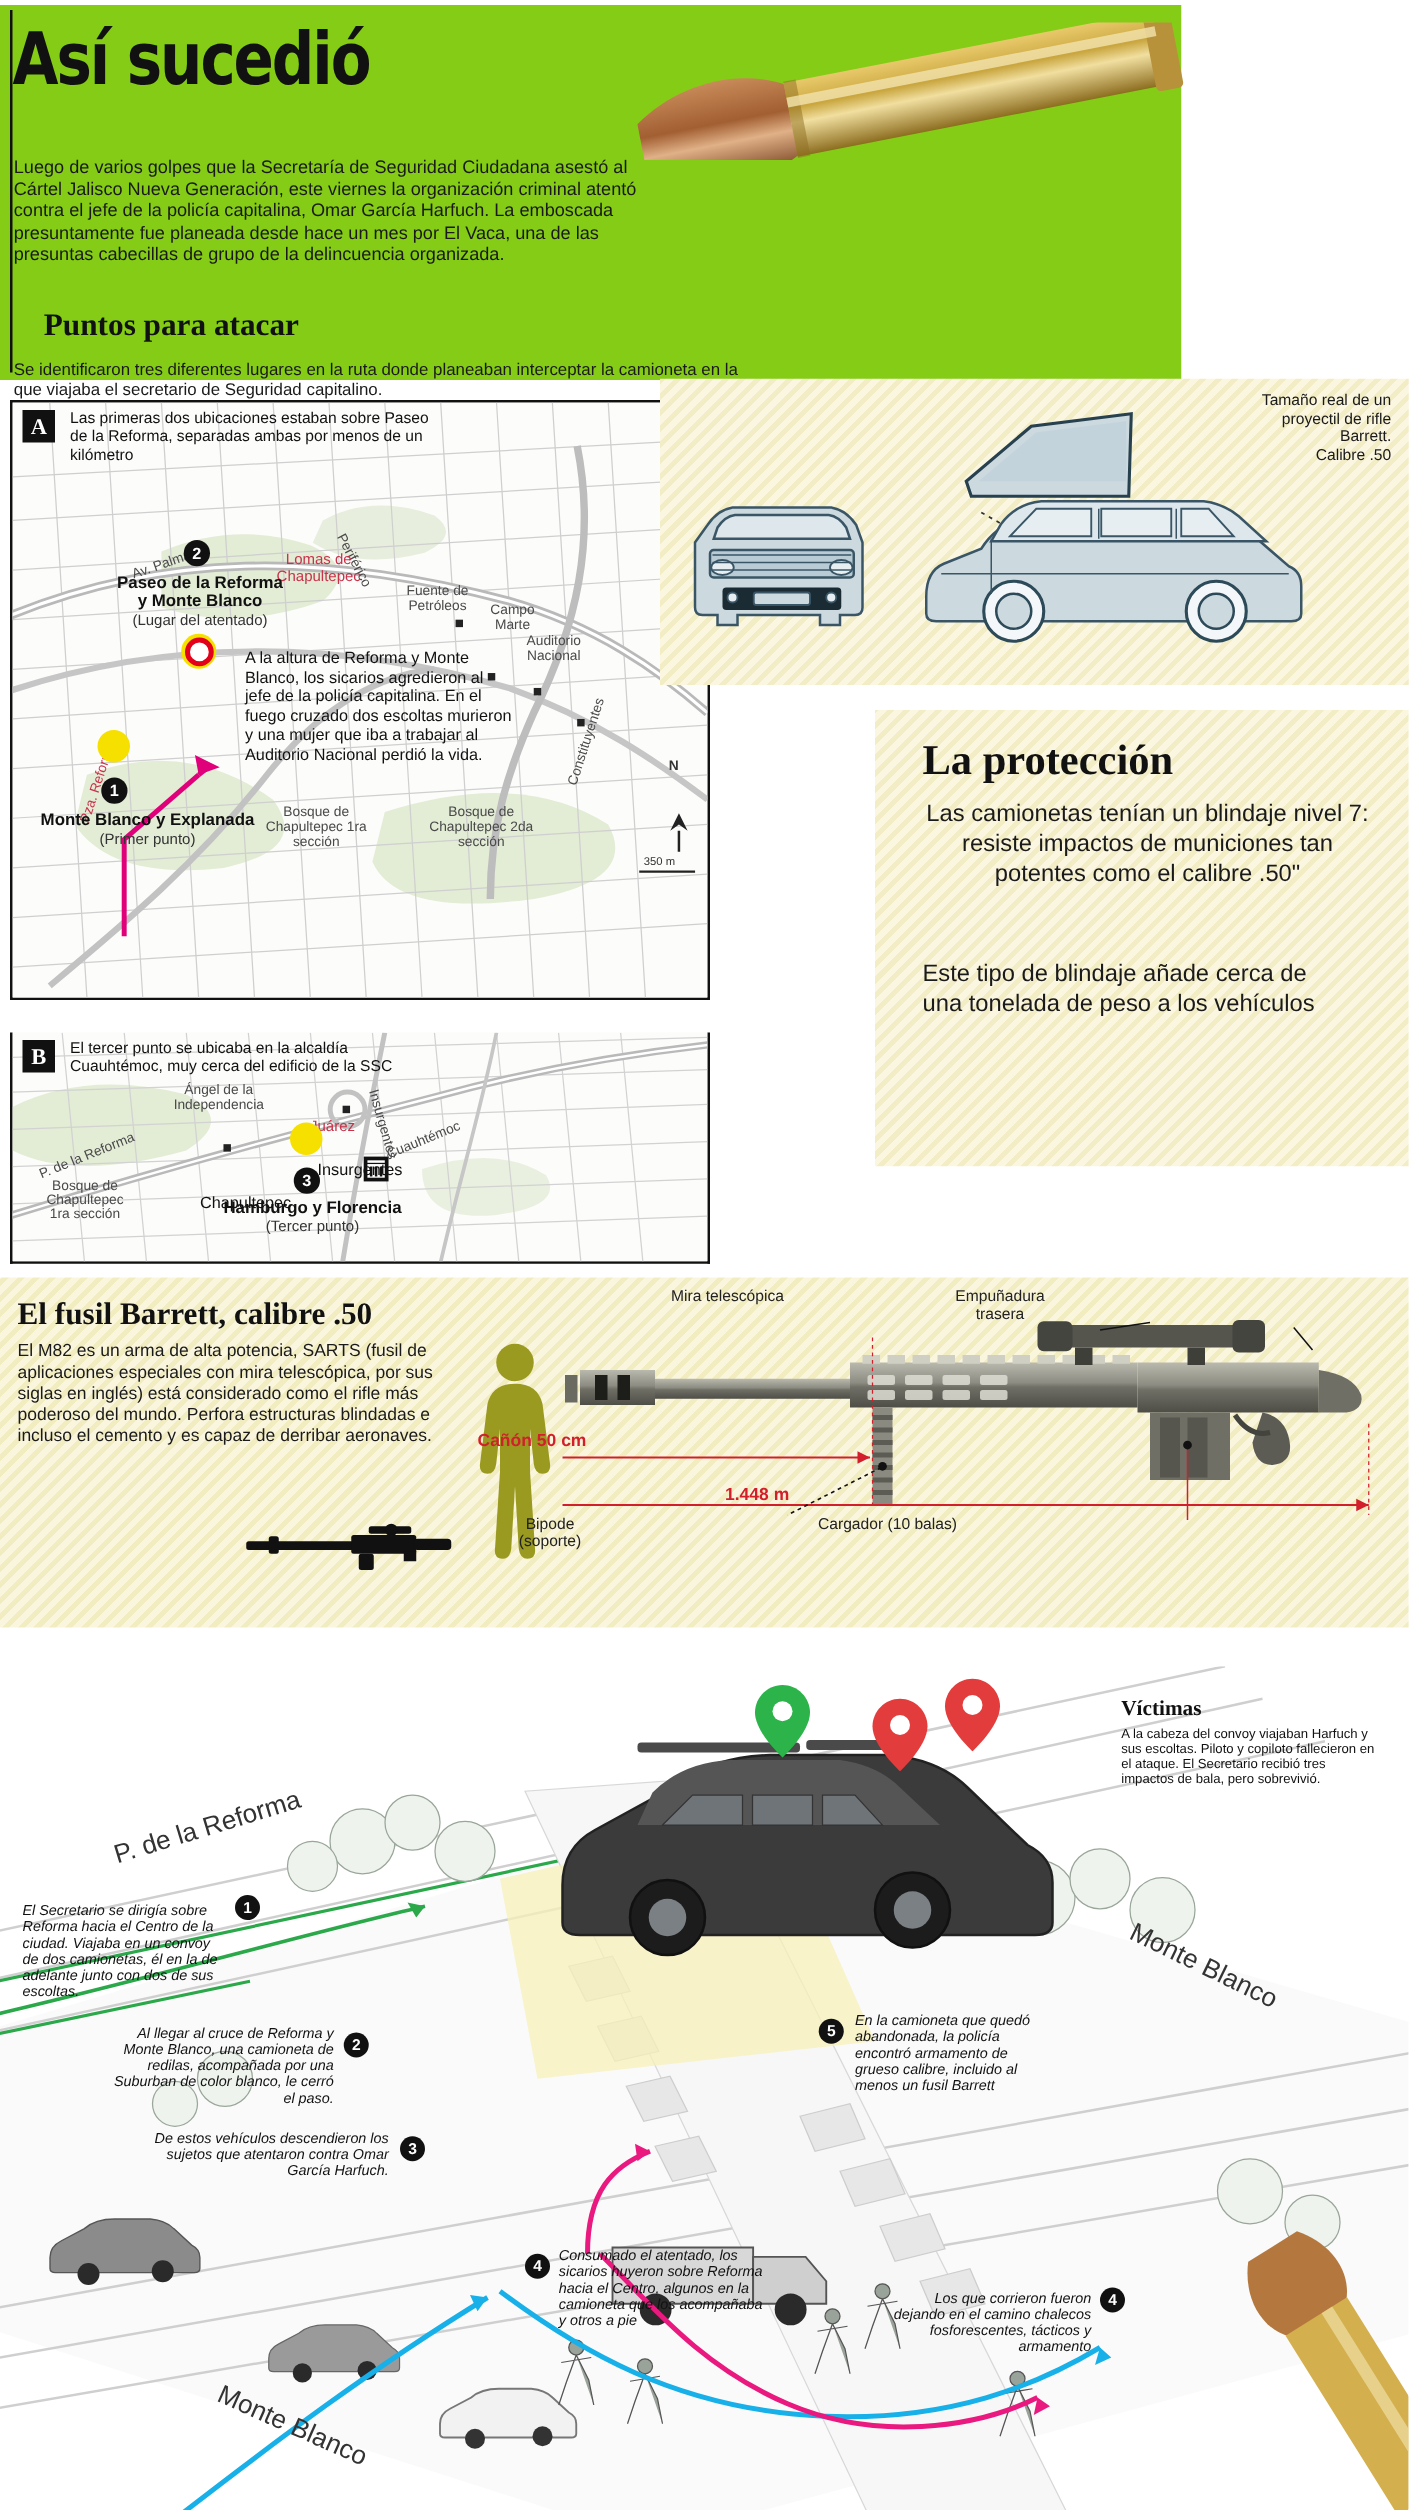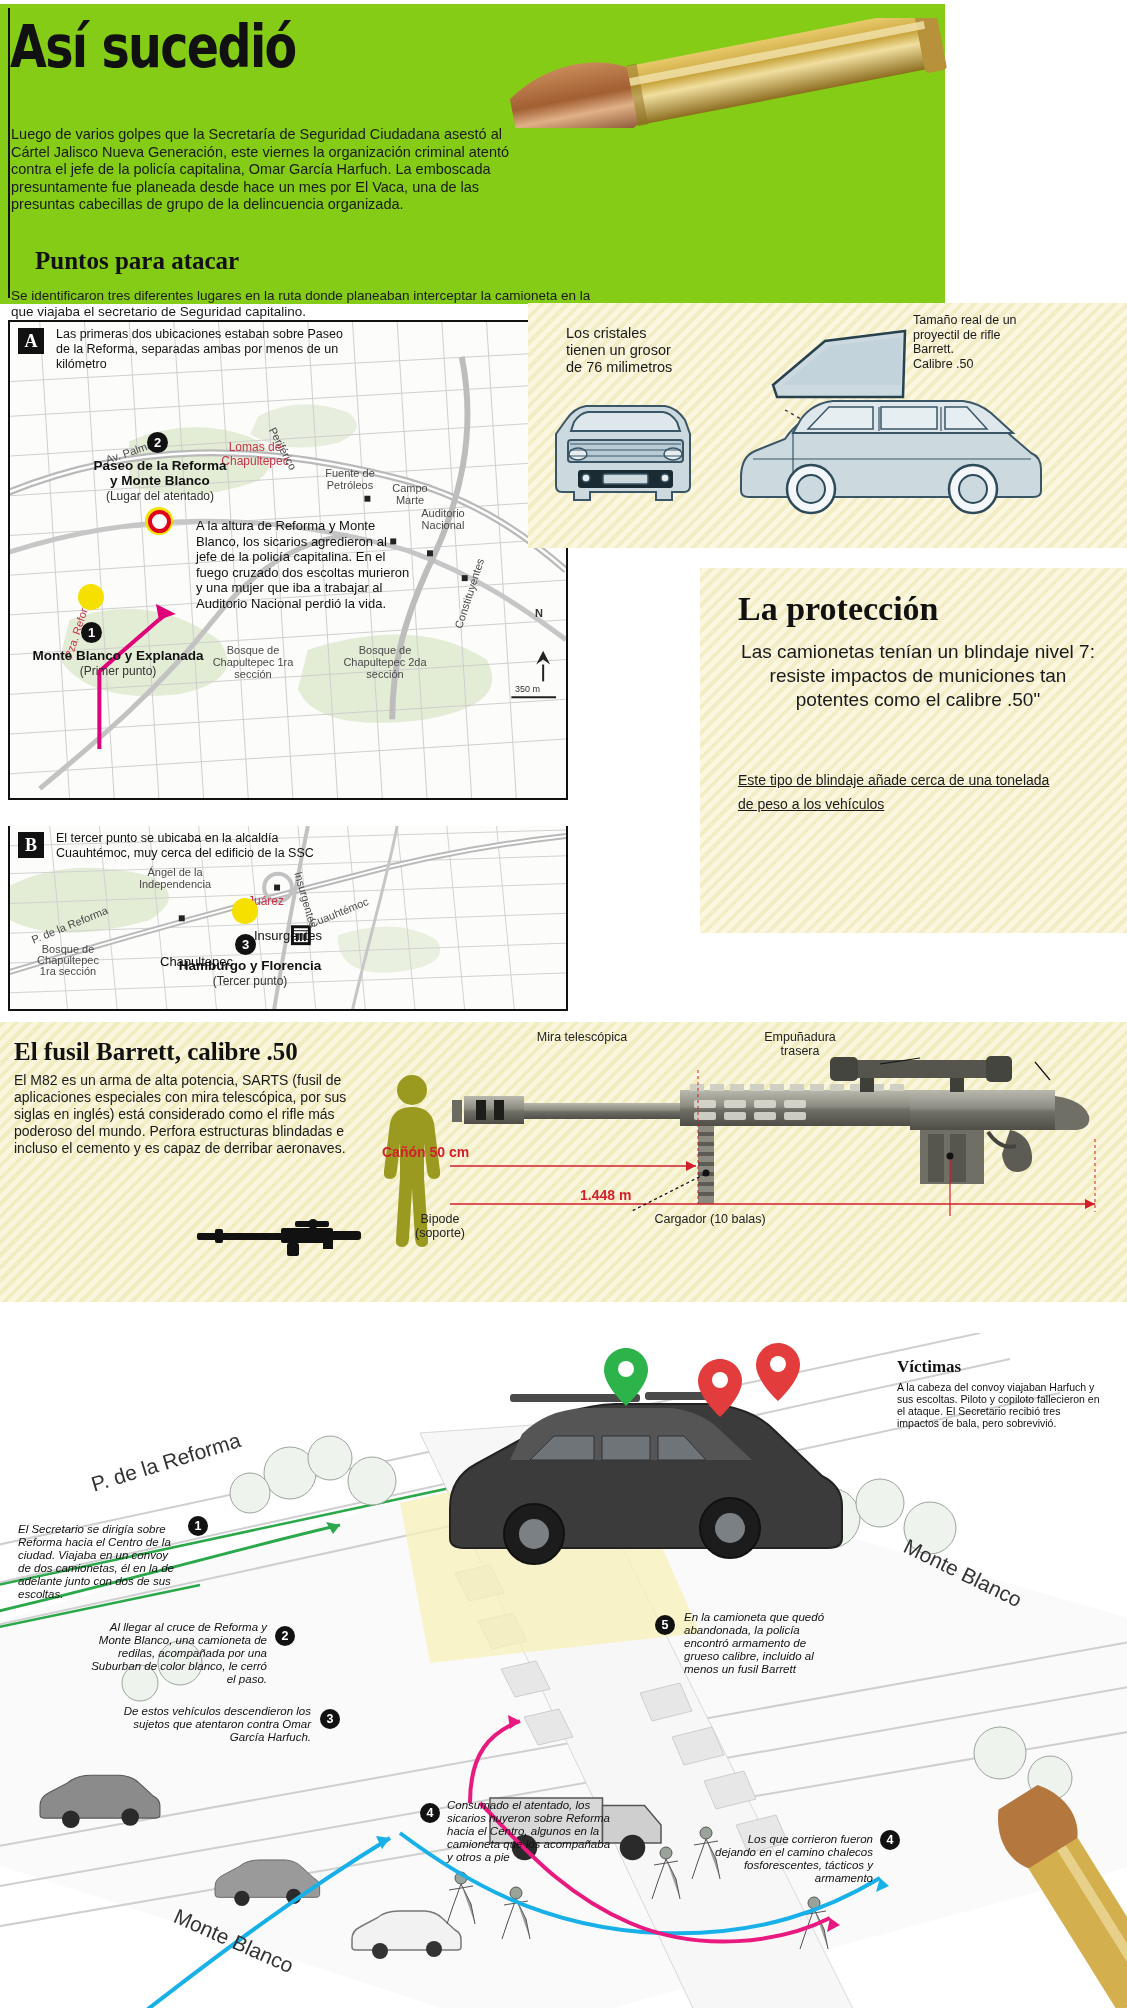--- a/index.html
+++ b/index.html
@@ -75,34 +75,34 @@
     background:#fbfbf8; border:2px solid #111; border-top:none; overflow:hidden;
   }
   .capB { position:absolute; left:46px; top:5px; width:300px; font-size:12.5px; line-height:15px; color:#111; }
 
   
   .vehpanel {
     position:absolute; left:528px; top:303px; width:600px; height:245px;
     background:
       repeating-linear-gradient(-45deg,#f3edc6 0 4px,#faf6e0 4px 9px);
   }
-  .vp-txt { position:absolute; font-size:14.5px; line-height:17px; color:#1a1a1a; text-align:left; }
+  .vp-txt { position:absolute; font-size:14.5px; line-height:17px; color:#1a1a1a; text-align:right; }
   .vp-txt.small { font-size:12.5px; line-height:14.5px; }
 
   
   .protpanel {
     position:absolute; left:700px; top:568px; width:427px; height:365px;
     background: repeating-linear-gradient(-45deg,#f3edc6 0 4px,#faf6e0 4px 9px);
   }
   .prot-h {
     position:absolute; left:38px; top:22px;
     font-family:"Liberation Serif", serif; font-weight:bold; font-size:34px; color:#111;
   }
   .prot-p1 { position:absolute; left:38px; top:72px; width:360px; font-size:19px; line-height:24px; color:#1a1a1a;text-align:center; }
-  .prot-p2 { position:absolute; left:38px; top:200px; width:330px; font-size:14px; line-height:24px; color:#1a1a1a;text-decoration:underline; }
+  .prot-p2 { position:absolute; left:38px; top:200px; width:330px; font-size:19px; line-height:24px; color:#1a1a1a; }
 
   
   .riflepanel {
     position:absolute; left:0px; top:1022px; width:1127px; height:280px;
     background: repeating-linear-gradient(-45deg,#f2ecc1 0 4px,#faf6de 4px 9px);
   }
   .rf-h {
     position:absolute; left:14px; top:16px;
     font-family:"Liberation Serif", serif; font-weight:bold; font-size:25px; color:#111;
   }
@@ -300,23 +300,20 @@
     <div class="mlabel" style="left:18px; top:118px; width:80px; text-align:center; line-height:11px;">Bosque de Chapultepec 1ra sección</div>
     <div class="mlabel rot" style="left:288px; top:40px; transform:rotate(74deg);">Insurgentes</div>
 
     <div class="ydot" style="left:222px; top:72px;"></div>
     <div class="ptnum" style="left:225px; top:108px;">3</div>
     <div class="pttitle" style="left:140px; top:132px; width:200px;">Hamburgo y Florencia</div>
     <div class="ptsub" style="left:140px; top:148px; width:200px;">(Tercer punto)</div>
   </div>
 
   <div class="vehpanel">
-    <div class="vp-txt" style="left:38px; top:22px; width:190px; white-space:pre-line;">Los cristales
-tienen un grosor
-de 76 milimetros</div>
     <div class="vp-txt small" style="left:385px; top:10px; width:200px; white-space:pre-line;">Tamaño real de un
 proyectil de rifle
 Barrett.
 Calibre .50</div>
 
     <svg style="position:absolute; left:235px; top:22px;" width="150" height="85" viewBox="0 0 150 85">
       <path d="M142 6 L62 16 L10 60 L14 72 L140 72 Z" fill="#ccd9df" stroke="#28414f" stroke-width="2.5"></path>
       <path d="M138 12 L66 21 L20 60 L138 60 Z" fill="#bccfd8" opacity="0.6"></path>
     </svg>
     <svg style="position:absolute; left:255px; top:105px;" width="90" height="55">

